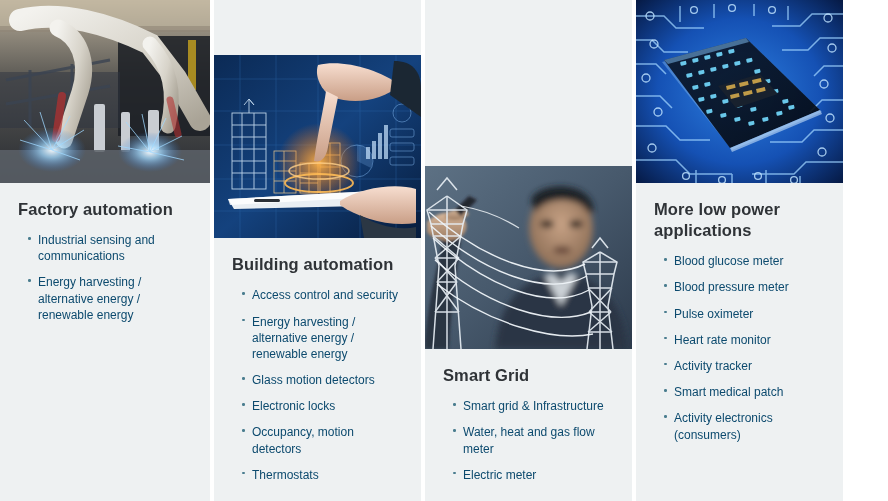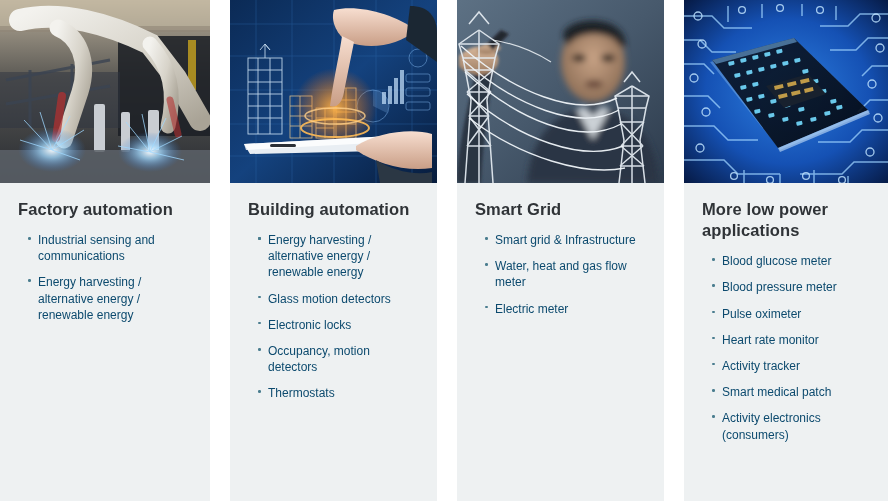--- a/index.html
+++ b/index.html
@@ -12,36 +12,37 @@
     height: 501px;
     overflow: hidden;
     font-family: "Liberation Sans", sans-serif;
     -webkit-font-smoothing: antialiased;
   }
 
   .cards-row {
     display: flex;
     width: 888px;
     height: 501px;
-    gap: 20px;
+    gap: 4px;
     align-items: stretch;
   }
 
   .card {
     width: 210px;
     flex: 0 0 210px;
     background: #eef1f2;
     display: flex;
     flex-direction: column;
     overflow: hidden;
   }
   .card:nth-child(2),
   .card:nth-child(3) {
     width: 207px;
     flex: 0 0 207px;
+    justify-content: flex-end;
   }
   .card:nth-child(4) {
     width: 207px;
     flex: 0 0 207px;
   }
 
   .card-image {
     width: 100%;
     height: 183px;
     flex: 0 0 183px;
@@ -238,21 +239,21 @@
         <path d="M104 10 C128 4, 164 14, 186 30 C168 46, 140 50, 118 42 C108 36, 100 22, 104 10 Z" fill="url(#b-hand)"></path>
         <path d="M112 36 C110 52, 104 76, 100 106 C106 108, 112 104, 114 92 C118 72, 122 52, 124 42 Z" fill="url(#b-hand)"></path>
         <path d="M180 6 C198 6, 207 16, 207 34 L207 62 L176 40 Z" fill="#1b2733"></path>
         <path d="M126 146 C148 132, 182 128, 202 134 L202 168 C176 172, 146 164, 126 150 Z" fill="url(#b-hand)"></path>
         <path d="M146 160 C162 170, 184 176, 202 172 L202 183 L150 183 Z" fill="#2b3744"></path>
       </svg>
     </div>
     <div class="card-body">
       <h3 class="card-title">Building automation</h3>
       <ul class="bullet-list">
-        <li class="bullet-item"><span class="bullet-dot"></span></li>
+        <li class="bullet-item"><span class="bullet-dot"></span><span>Access control and security</span></li>
         <li class="bullet-item"><span class="bullet-dot"></span><span>Energy harvesting / alternative energy / renewable energy</span></li>
         <li class="bullet-item"><span class="bullet-dot"></span><span>Glass motion detectors</span></li>
         <li class="bullet-item"><span class="bullet-dot"></span><span>Electronic locks</span></li>
         <li class="bullet-item"><span class="bullet-dot"></span><span>Occupancy, motion detectors</span></li>
         <li class="bullet-item"><span class="bullet-dot"></span><span>Thermostats</span></li>
       </ul>
     </div>
   </div>
 
   <div class="card">

